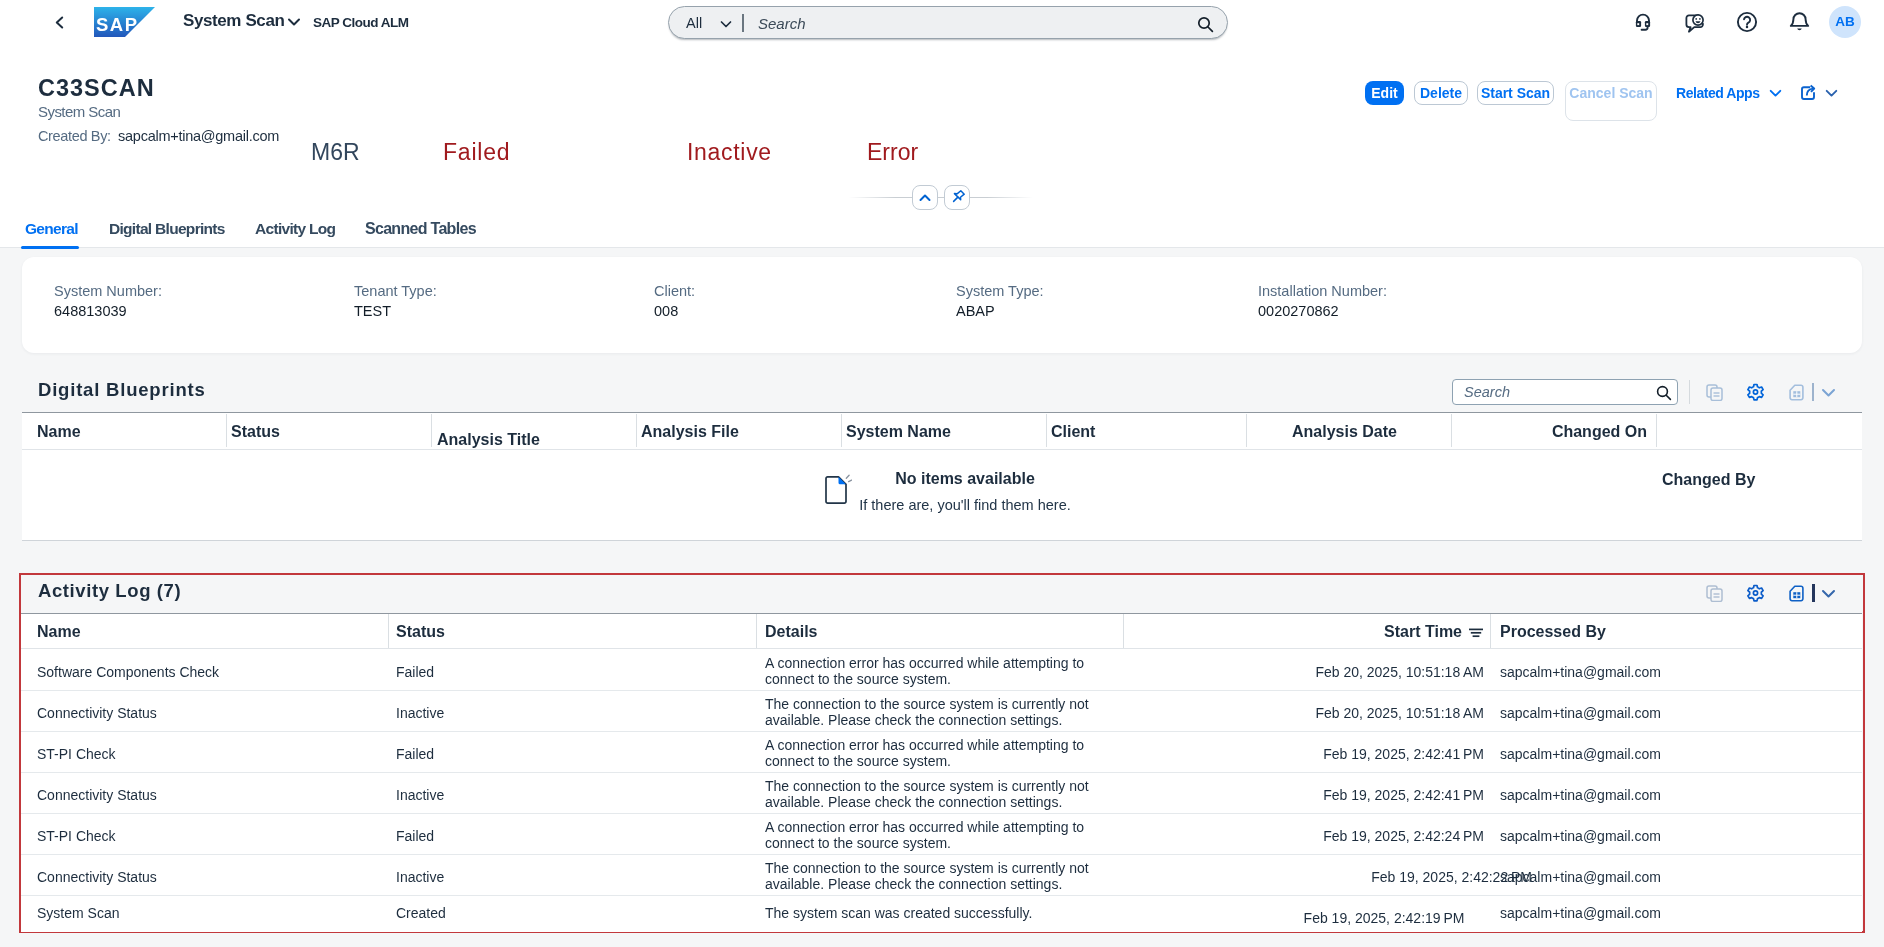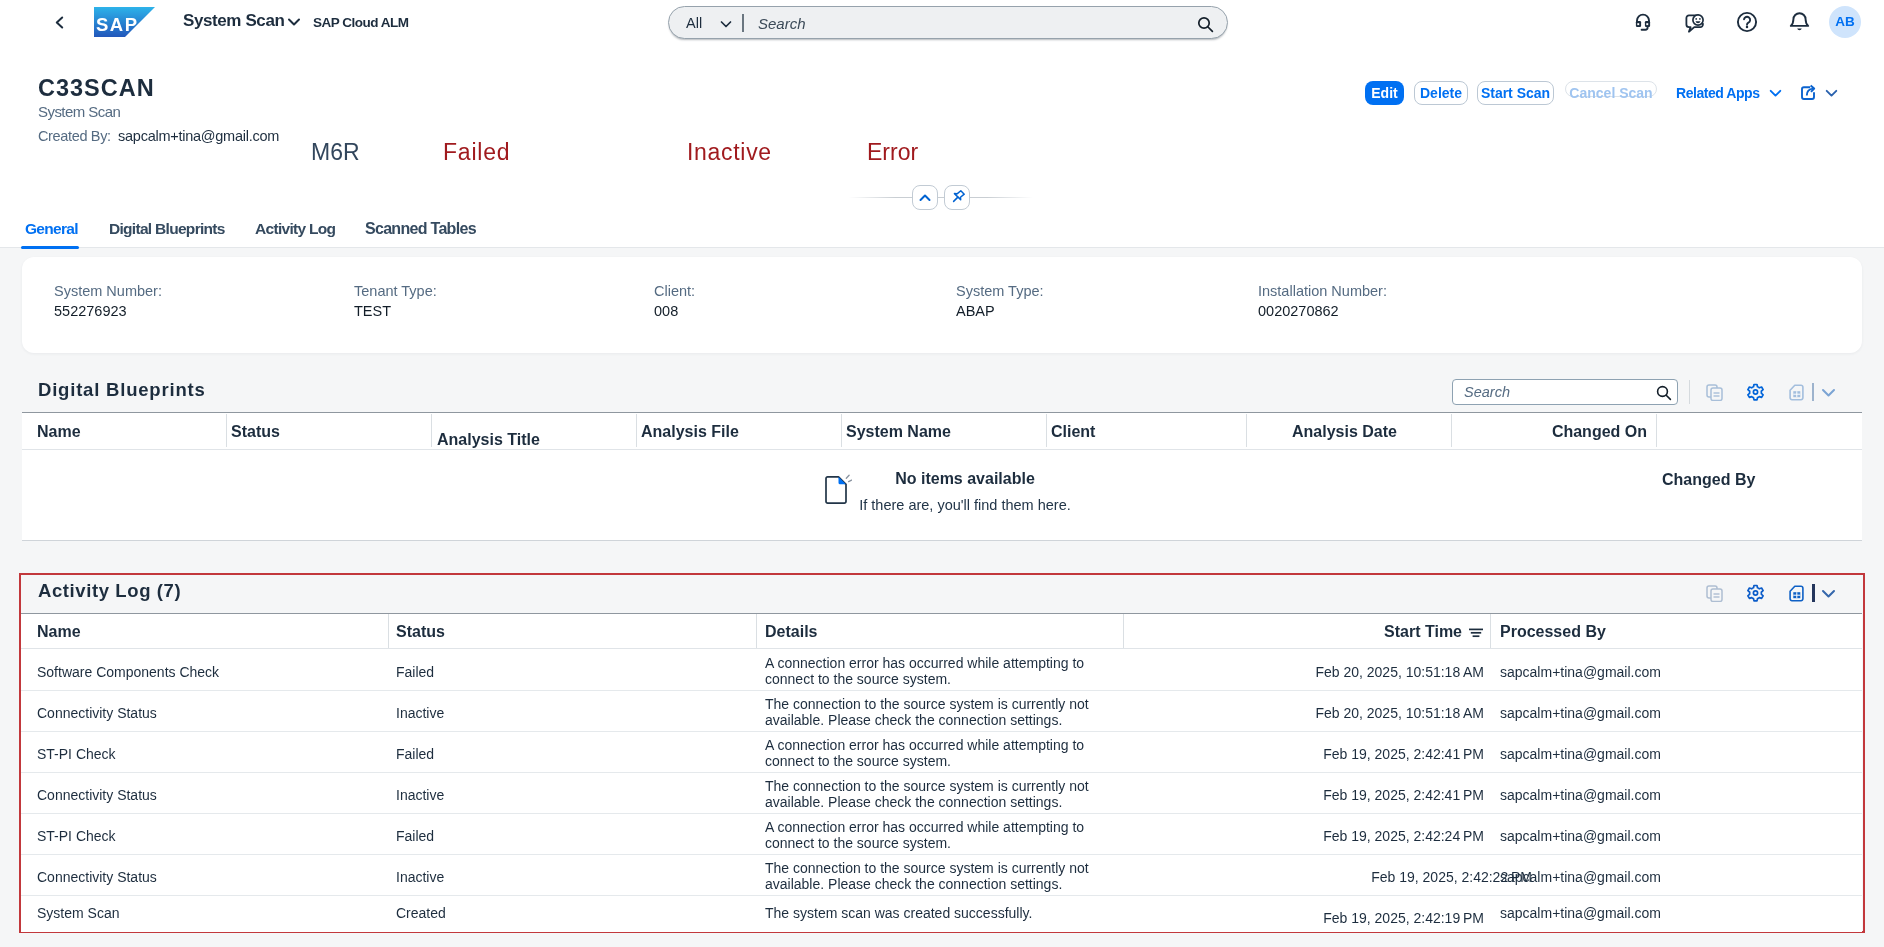--- a/index.html
+++ b/index.html
@@ -86,21 +86,21 @@
 
 <div class="abs" style="left:311px;top:139px;font-size:23px;color:#32465c;">M6R</div>
 <div class="abs" style="left:443px;top:139px;font-size:23px;color:#a01a1e;letter-spacing:0.8px;">Failed</div>
 <div class="abs" style="left:687px;top:139px;font-size:23px;color:#a01a1e;letter-spacing:0.7px;">Inactive</div>
 <div class="abs" style="left:867px;top:139px;font-size:23px;color:#a01a1e;">Error</div>
 
 
 <div class="abs" style="left:1365px;top:81px;width:39px;height:24px;background:#0070f2;border-radius:8px;color:#fff;font-size:14px;font-weight:bold;text-align:center;line-height:24px;">Edit</div>
 <div class="abs" style="left:1414px;top:81px;width:54px;height:24px;background:#fff;border:1px solid #bcc8d4;border-radius:8px;color:#0070f2;font-size:14px;font-weight:bold;text-align:center;line-height:22px;">Delete</div>
 <div class="abs" style="left:1477px;top:81px;width:77px;height:24px;background:#fff;border:1px solid #bcc8d4;border-radius:8px;color:#0070f2;font-size:14px;font-weight:bold;text-align:center;line-height:22px;">Start Scan</div>
-<div class="abs" style="left:1565px;top:81px;width:92px;height:16px;background:#fff;border:1px solid #dde3e9;border-radius:8px;color:#9fc4f0;font-size:14px;font-weight:bold;text-align:center;line-height:22px;">Cancel Scan</div>
+<div class="abs" style="left:1565px;top:81px;width:92px;height:40px;background:#fff;border:1px solid #dde3e9;border-radius:8px;color:#9fc4f0;font-size:14px;font-weight:bold;text-align:center;line-height:22px;">Cancel Scan</div>
 <div class="abs" style="left:1676px;top:85px;font-size:14px;font-weight:bold;color:#0070f2;letter-spacing:-0.45px;">Related Apps</div>
 <svg class="abs" style="left:1769px;top:89px;" width="13" height="9" viewBox="0 0 13 9">
   <path d="M1.7 1.8 L6.5 6.6 L11.3 1.8" fill="none" stroke="#0070f2" stroke-width="1.9" stroke-linecap="round" stroke-linejoin="round"></path>
 </svg>
 <svg class="abs" style="left:1799px;top:84px;" width="18" height="19" viewBox="0 0 18 19">
   <path d="M10.2 3.2 H4.9 a1.9 1.9 0 0 0 -1.9 1.9 v8 a1.9 1.9 0 0 0 1.9 1.9 h8.2 a1.9 1.9 0 0 0 1.9 -1.9 V9.2" fill="none" stroke="#0b63cf" stroke-width="1.9" stroke-linecap="square"></path>
   <path d="M7.8 11.6 c 0 -4.6 2.4 -6.8 6.4 -7" fill="none" stroke="#0b63cf" stroke-width="1.9"></path>
   <path d="M11.6 1.6 l 3.6 3 l -3.2 3.2" fill="none" stroke="#0b63cf" stroke-width="1.9" stroke-linejoin="round"></path>
 </svg>
 <svg class="abs" style="left:1825px;top:89px;" width="13" height="9" viewBox="0 0 13 9">
@@ -127,21 +127,21 @@
 <div class="abs" style="left:21px;top:245.5px;width:58px;height:3px;background:#0070f2;border-radius:2px;"></div>
 <div class="abs" style="left:109px;top:220px;font-size:15.5px;font-weight:bold;color:#354a5f;letter-spacing:-0.7px;">Digital Blueprints</div>
 <div class="abs" style="left:255px;top:220px;font-size:15.5px;font-weight:bold;color:#354a5f;letter-spacing:-0.7px;">Activity Log</div>
 <div class="abs" style="left:365px;top:220px;font-size:16px;font-weight:bold;color:#354a5f;letter-spacing:-0.7px;text-align:center;">Scanned Tables</div>
 
 
 <div class="abs" style="left:22px;top:257px;width:1840px;height:96px;background:#fff;border-radius:12px;box-shadow:0 1px 3px rgba(34,53,72,0.06);"></div>
 <div class="abs" style="left:54px;top:283px;font-size:14.5px;">
   <span class="lbl">System Number:</span>
 </div>
-<div class="abs" style="left:54px;top:303px;font-size:14.5px;color:#131e29;">552276923</div>
+<div class="abs" style="left:54px;top:303px;font-size:14.5px;color:#131e29;">648813039</div>
 <div class="abs lbl" style="left:354px;top:283px;font-size:14.5px;">Tenant Type:</div>
 <div class="abs" style="left:354px;top:303px;font-size:14.5px;color:#131e29;">TEST</div>
 <div class="abs lbl" style="left:654px;top:283px;font-size:14.5px;">Client:</div>
 <div class="abs" style="left:654px;top:303px;font-size:14.5px;color:#131e29;">008</div>
 <div class="abs lbl" style="left:956px;top:283px;font-size:14.5px;">System Type:</div>
 <div class="abs" style="left:956px;top:303px;font-size:14.5px;color:#131e29;">ABAP</div>
 <div class="abs lbl" style="left:1258px;top:283px;font-size:14.5px;">Installation Number:</div>
 <div class="abs" style="left:1258px;top:303px;font-size:14.5px;color:#131e29;">0020270862</div>
 
 
@@ -292,15 +292,15 @@
 
 <div class="abs cell" style="left:37px;top:869px;">Connectivity Status</div>
 <div class="abs cell" style="left:396px;top:869px;">Inactive</div>
 <div class="abs cell" style="left:765px;top:861px;width:330px;line-height:15.5px;">The connection to the source system is currently not available. Please check the connection settings.</div>
 <div class="abs cell" style="left:1332px;top:869px;width:200px;text-align:right;">Feb 19, 2025, 2:42:22 PM</div>
 <div class="abs cell" style="left:1500px;top:869px;">sapcalm+tina@gmail.com</div>
 
 <div class="abs cell" style="left:37px;top:905px;">System Scan</div>
 <div class="abs cell" style="left:396px;top:905px;">Created</div>
 <div class="abs cell" style="left:765px;top:905px;width:400px;">The system scan was created successfully.</div>
-<div class="abs cell" style="left:1284px;top:910px;width:200px;text-align:right;">Feb 19, 2025, 2:42:19 PM</div>
+<div class="abs cell" style="left:1284px;top:910px;width:200px;text-align:center;">Feb 19, 2025, 2:42:19 PM</div>
 <div class="abs cell" style="left:1500px;top:905px;">sapcalm+tina@gmail.com</div>
 
 
 </body></html>

